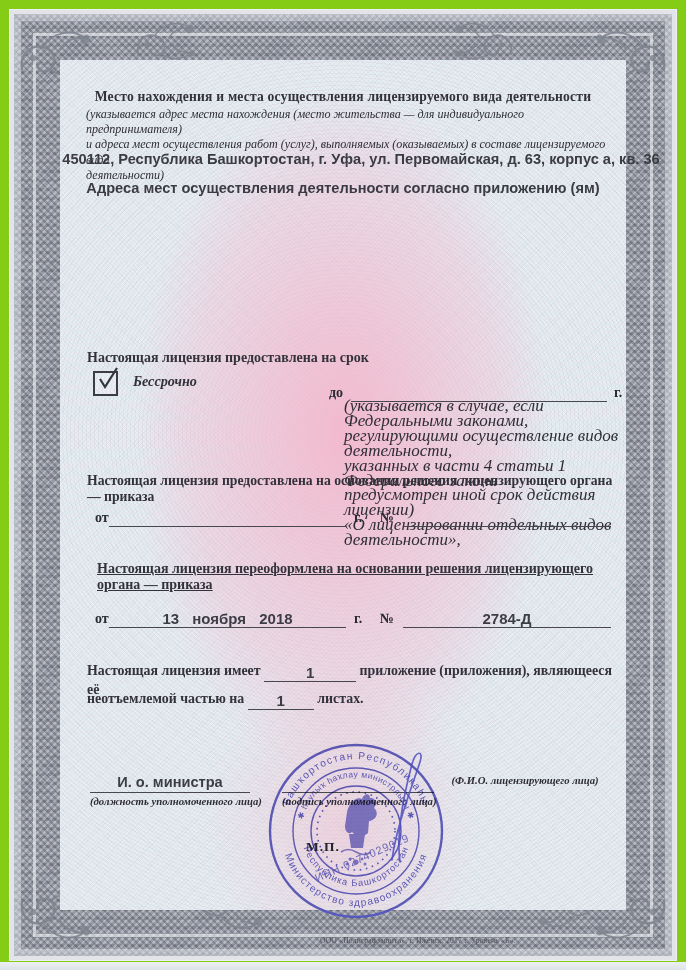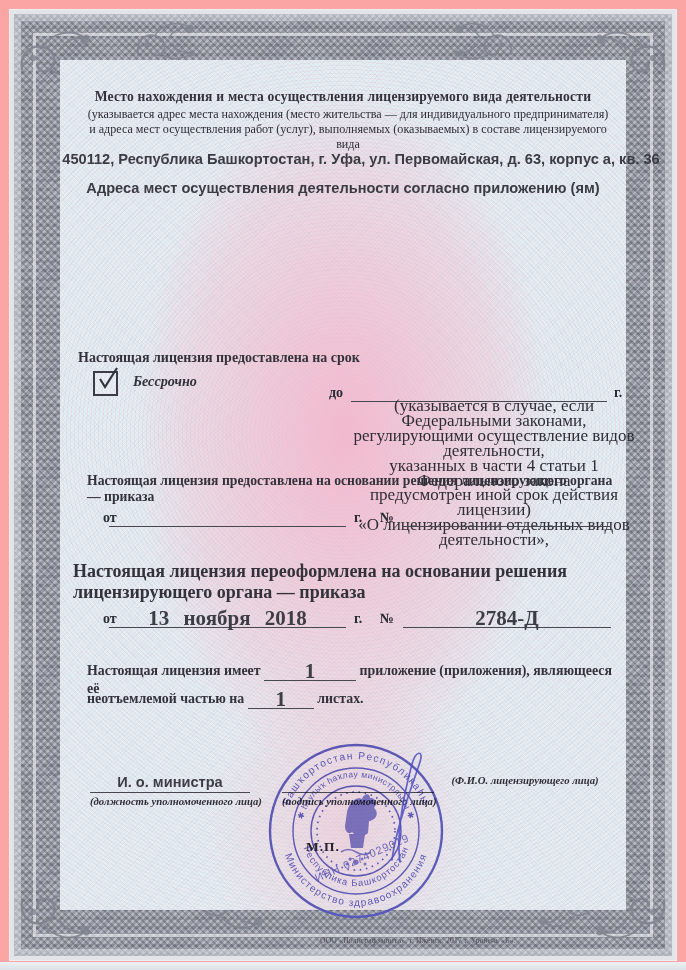--- a/index.html
+++ b/index.html
@@ -1,18 +1,18 @@
 <!DOCTYPE html>
 <html style="--ink: #4d4ec1;"><head>
 <meta charset="utf-8">
 <style>
   html,body{margin:0;padding:0;background:#eef0f1;}
   .paper{
     position:relative; width:686px; height:970px; overflow:hidden;
-    background:#fca5a5;
+    background:#84cc16;
     font-family:"Liberation Serif","DejaVu Serif",serif;
     color:#2b2b33;
   }
   
   .frame{
     position:absolute; inset:14px; z-index:1;
     background-color:#989ca7;
     background-image:
       repeating-linear-gradient(45deg, rgba(58,60,72,.28) 0 2px, transparent 2px 5px),
       repeating-linear-gradient(-45deg, rgba(255,255,255,.30) 0 2px, transparent 2px 5px),
@@ -29,52 +29,52 @@
     background-image:
       radial-gradient(47% 52% at 50% 44%, rgba(243,183,204,.95), rgba(243,183,204,.35) 58%, rgba(243,183,204,0) 78%),
       radial-gradient(34% 26% at 50% 90%, rgba(242,190,206,.55), rgba(242,190,206,0) 72%),
       repeating-radial-gradient(circle at 50% 44%, rgba(221,120,161,.10) 0 1px, rgba(221,120,161,0) 1px 4px),
       repeating-linear-gradient(45deg, rgba(138,168,198,.09) 0 1px, transparent 1px 3px),
       repeating-linear-gradient(-45deg, rgba(138,168,198,.09) 0 1px, transparent 1px 3px);
   }
   .abs{position:absolute;}
   .b-serif{font-weight:700;font-family:"Liberation Serif","DejaVu Serif",serif;}
   .b-sans{font-weight:700;font-family:"Liberation Sans","DejaVu Sans",sans-serif;}
-  .it{text-align:center;}
+  .it{font-style:italic;}
   .center{text-align:center;width:100%;left:0;}
   .nowrap{white-space:nowrap;}
 
   .loc-title{top:29px;font-size:13.6px;letter-spacing:.2px;color:#33323b;}
   .loc-note{top:47px;left:26px;width:524px;font-size:12.1px;line-height:15.2px;color:#2e2d36;}
   .addr{top:91px;left:50%;transform:translateX(-50%);font-size:14.6px;color:#3b3b43;margin-left:18px;}
   .addr2{top:120px;font-size:14.6px;color:#3b3b43;}
 
-  .term-title{top:290px;left:18px;font-size:14px;color:#33323b;}
+  .term-title{top:290px;left:27px;font-size:14px;color:#33323b;}
   .checkbox{top:311px;left:33px;width:21px;height:21px;border:2.4px solid #3c3c46;background:rgba(255,255,255,.12);}
   .checkbox svg{position:absolute;left:1px;top:-7px;overflow:visible;display:none;}
   .checkbox.checked svg{display:block;}
   .term-label{top:313px;left:73px;font-size:14.2px;color:#33323b;font-style:italic;}
   .do-row{top:313px;left:27px;width:534px;height:20px;font-size:14px;margin-top:12px;}
   .do-row .lbl-do{position:absolute;left:242px;}
   .do-row .uline-do{position:absolute;left:264px;width:256px;height:16px;}
   .do-row .lbl-g{position:absolute;left:527px;}
   .uline{display:inline-block;border-bottom:1.1px solid #47474f;text-align:center;}
   .term-note{top:339px;left:284px;width:300px;font-size:17px;line-height:14.9px;color:#2e2d36;}
 
   .granted-title{top:413px;left:27px;width:530px;font-size:13.7px;color:#33323b;}
   .ot-row{height:20px;left:27px;width:534px;font-size:14px;}
-  .ot-row .lbl-ot{position:absolute;left:16px;}
+  .ot-row .lbl-ot{position:absolute;left:8px;}
   .ot-row .u1{position:absolute;left:22px;width:237px;height:16px;}
   .ot-row .lbl-g{position:absolute;left:267px;}
   .ot-row .lbl-no{position:absolute;left:293px;}
   .ot-row .u2{position:absolute;left:316px;width:208px;height:16px;}
   .row-granted{top:450px;}
-  .reissued-title{top:501px;left:13px;width:530px;font-size:18px;color:#33323b;}
+  .reissued-title{top:501px;left:37px;width:530px;font-size:14px;color:#33323b;text-decoration:underline;}
   .row-reissued{top:551px;}
-  .filled{font-family:Liberation Serif, serif;font-weight:700;font-size:21px;color:#3d3d46;line-height:15px;}
+  .filled{font-family:Liberation Sans, sans-serif;font-weight:700;font-size:15px;color:#3d3d46;line-height:15px;}
   .filled-date{word-spacing:9px;}
 
   .attach{left:27px;width:534px;font-size:13.9px;color:#33323b;}
   .attach-1{top:603px;}
   .attach-2{top:631px;}
   .attach .uline{height:16px;vertical-align:-3px;}
   .u-count{width:92px;}
   .u-sheets{width:66px;}
 
   .sig-col{top:712px;text-align:center;}
@@ -143,20 +143,21 @@
       <use href="#fl"></use>
     </svg>
 
   <div class="inner">
 
     <div class="abs center b-serif loc-title">Место нахождения  и места осуществления лицензируемого вида деятельности</div>
 
     <div class="abs it loc-note">
       <div>(указывается адрес места нахождения (место жительства — для индивидуального предпринимателя)</div>
       <div>и адреса мест осуществления работ (услуг), выполняемых (оказываемых) в составе лицензируемого вида</div>
+      <div>деятельности)</div>
     </div>
 
     <div class="abs b-sans addr nowrap">450112, Республика Башкортостан, г. Уфа, ул. Первомайская, д. 63, корпус а, кв. 36</div>
 
     <div class="abs center b-sans addr2">Адреса мест осуществления деятельности согласно приложению (ям)</div>
 
     <div class="abs b-serif term-title">Настоящая лицензия предоставлена на срок</div>
 
     <div class="abs checkbox checked">
       <svg width="26" height="28" viewBox="0 0 26 28">

